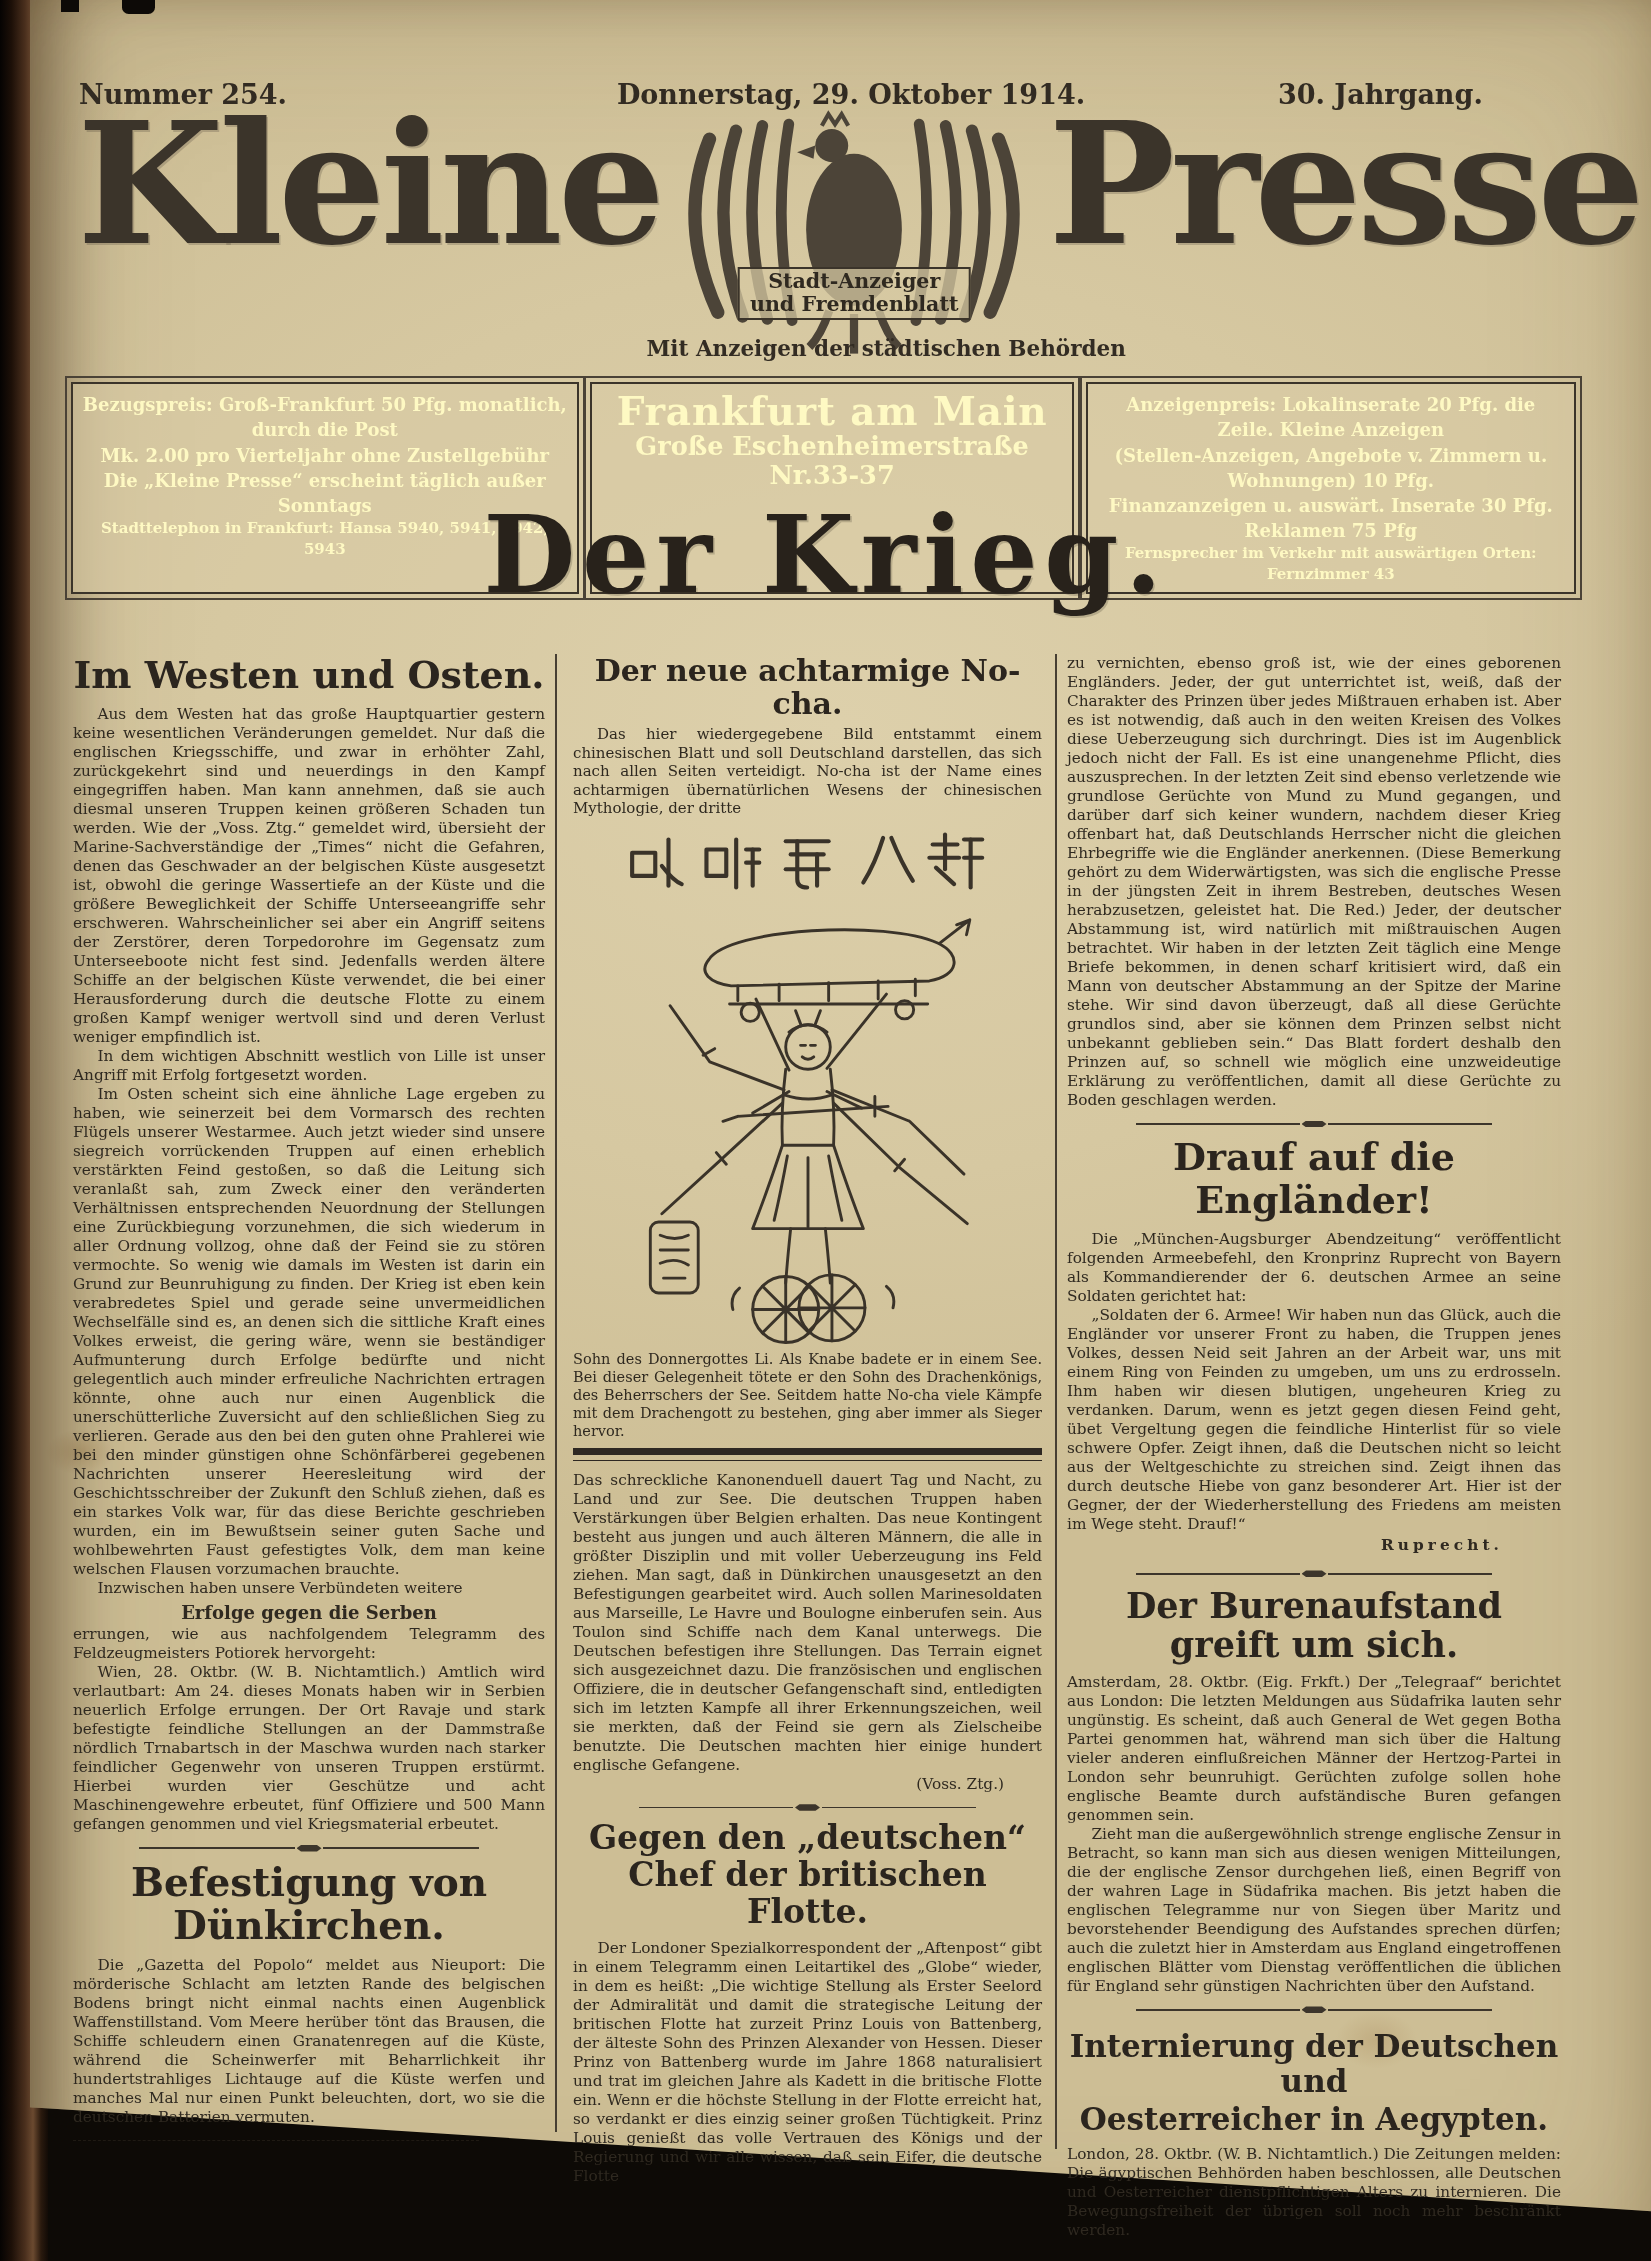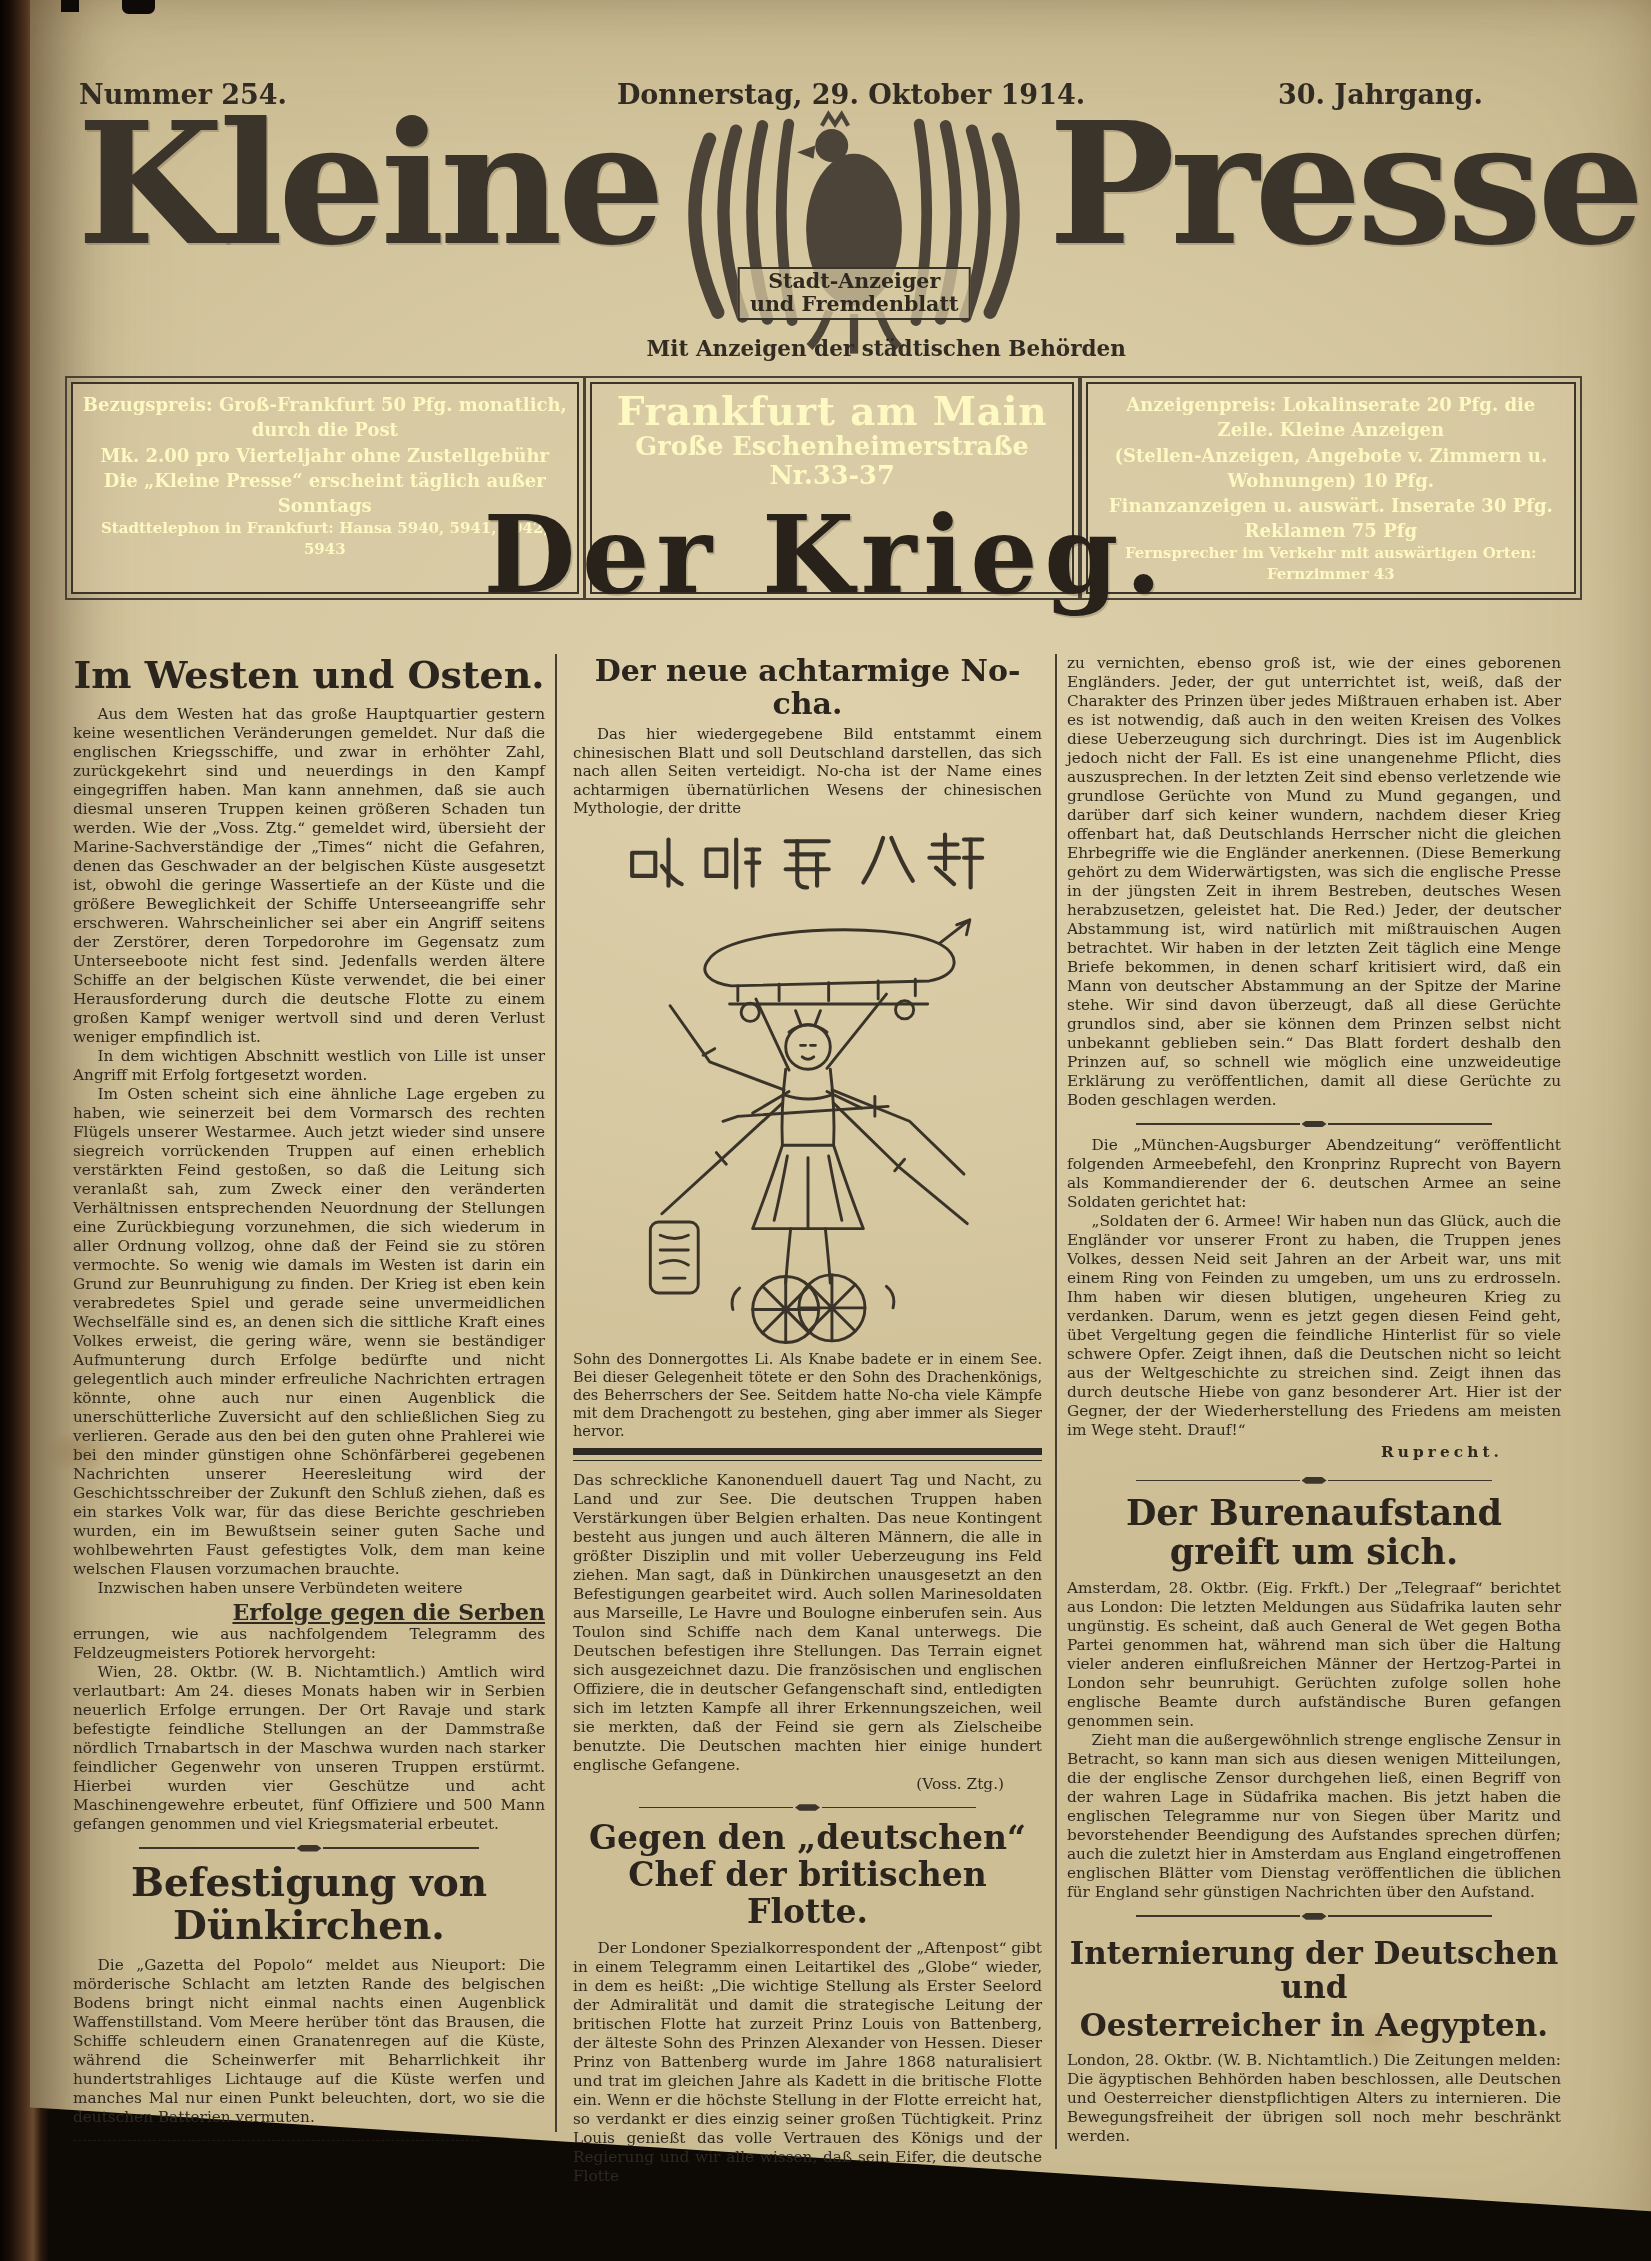--- a/index.html
+++ b/index.html
@@ -42,21 +42,21 @@
   .col{position:absolute;top:654px;font-size:15.3px;line-height:19px;text-align:justify;color:#2f2920;}
   #col1{left:73px;width:472px;}
   #col2{left:573px;width:469px;}
   #col3{left:1067px;width:494px;}
   .vrule{position:absolute;top:654px;width:1.7px;background:#473f33;}
   .p{text-indent:1.6em;margin:0;}
   .noind{text-indent:0;}
   .h1{font-size:38px;text-align:center;font-weight:700;line-height:1.08;margin:0 0 10px;color:#2b251e;}
   .h1b{font-size:30px;text-align:center;font-weight:700;line-height:1.1;margin:0 0 5px;color:#2b251e;}
   .h2{font-size:39px;text-align:center;font-weight:700;line-height:1.12;margin:5px 0 8.3px;color:#2b251e;}
-  .sub{font-size:22px;text-align:right;font-weight:700;margin:5px 0 3.3px;text-indent:0;text-decoration:underline;}
+  .sub{font-size:18px;text-align:center;font-weight:700;margin:5px 0 3.3px;text-indent:0;}
   .divider{margin:10.7px auto 9px;width:72%;display:flex;align-items:center;}
   .divider .l{flex:1;height:1.7px;background:#3c352b;}
   .divider .d{width:25px;height:6.6px;background:#3c352b;margin:0 1.7px;
               clip-path:polygon(0 50%,18% 0,82% 0,100% 50%,82% 100%,18% 100%);}
   .thick{height:4.1px;border-top:7.4px solid #2e2822;border-bottom:1.7px solid #2e2822;margin:8.3px 0 10px;}
   .caption{font-size:14.5px;line-height:18px;text-align:justify;margin:0;}
   .intro{font-size:15px;line-height:18.5px;}
   .src{text-align:right;padding-right:38px;text-indent:0;margin:0;}
   .sig{text-align:right;padding-right:58px;letter-spacing:4.1px;margin-top:2.5px;text-indent:0;font-weight:700;}
   .cnrow{display:block;margin:10px auto 1.7px;}
@@ -240,20 +240,21 @@
     <p class="p">Der Londoner Spezialkorrespondent der „Aftenpost“ gibt in einem Telegramm einen Leitartikel des „Globe“ wieder, in dem es heißt: „Die wichtige Stellung als Erster Seelord der Admiralität und damit die strategische Leitung der britischen Flotte hat zurzeit Prinz Louis von Battenberg, der älteste Sohn des Prinzen Alexander von Hessen. Dieser Prinz von Battenberg wurde im Jahre 1868 naturalisiert und trat im gleichen Jahre als Kadett in die britische Flotte ein. Wenn er die höchste Stellung in der Flotte erreicht hat, so verdankt er dies einzig seiner großen Tüchtigkeit. Prinz Louis genießt das volle Vertrauen des Königs und der Regierung und wir alle wissen, daß sein Eifer, die deutsche Flotte</p>
   </div>
 
   <div class="col" id="col3">
     <p class="p noind">zu vernichten, ebenso groß ist, wie der eines geborenen Engländers. Jeder, der gut unterrichtet ist, weiß, daß der Charakter des Prinzen über jedes Mißtrauen erhaben ist. Aber es ist notwendig, daß auch in den weiten Kreisen des Volkes diese Ueberzeugung sich durchringt. Dies ist im Augenblick jedoch nicht der Fall. Es ist eine unangenehme Pflicht, dies auszusprechen. In der letzten Zeit sind ebenso verletzende wie grundlose Gerüchte von Mund zu Mund gegangen, und darüber darf sich keiner wundern, nachdem dieser Krieg offenbart hat, daß Deutschlands Herrscher nicht die gleichen Ehrbegriffe wie die Engländer anerkennen. (Diese Bemerkung gehört zu dem Widerwärtigsten, was sich die englische Presse in der jüngsten Zeit in ihrem Bestreben, deutsches Wesen herabzusetzen, geleistet hat. Die Red.) Jeder, der deutscher Abstammung ist, wird natürlich mit mißtrauischen Augen betrachtet. Wir haben in der letzten Zeit täglich eine Menge Briefe bekommen, in denen scharf kritisiert wird, daß ein Mann von deutscher Abstammung an der Spitze der Marine stehe. Wir sind davon überzeugt, daß all diese Gerüchte grundlos sind, aber sie können dem Prinzen selbst nicht unbekannt geblieben sein.“ Das Blatt fordert deshalb den Prinzen auf, so schnell wie möglich eine unzweideutige Erklärung zu veröffentlichen, damit all diese Gerüchte zu Boden geschlagen werden.</p>
     <div class="divider">
         <span class="l"></span>
         <span class="d"></span>
         <span class="l"></span>
       </div>
+    <div class="h2" style="font-size:38px;">Drauf auf die Engländer!</div>
     <p class="p">Die „München-Augsburger Abendzeitung“ veröffentlicht folgenden Armeebefehl, den Kronprinz Ruprecht von Bayern als Kommandierender der 6. deutschen Armee an seine Soldaten gerichtet hat:</p>
     <p class="p">„Soldaten der 6. Armee! Wir haben nun das Glück, auch die Engländer vor unserer Front zu haben, die Truppen jenes Volkes, dessen Neid seit Jahren an der Arbeit war, uns mit einem Ring von Feinden zu umgeben, um uns zu erdrosseln. Ihm haben wir diesen blutigen, ungeheuren Krieg zu verdanken. Darum, wenn es jetzt gegen diesen Feind geht, übet Vergeltung gegen die feindliche Hinterlist für so viele schwere Opfer. Zeigt ihnen, daß die Deutschen nicht so leicht aus der Weltgeschichte zu streichen sind. Zeigt ihnen das durch deutsche Hiebe von ganz besonderer Art. Hier ist der Gegner, der der Wiederherstellung des Friedens am meisten im Wege steht. Drauf!“</p>
     <p class="sig">Ruprecht.</p>
     <div class="divider">
         <span class="l"></span>
         <span class="d"></span>
         <span class="l"></span>
       </div>
     <div class="h2" style="font-size:35px;">Der Burenaufstand greift um sich.</div>
     <p class="p noind">Amsterdam, 28. Oktbr. (Eig. Frkft.) Der „Telegraaf“ berichtet aus London: Die letzten Meldungen aus Südafrika lauten sehr ungünstig. Es scheint, daß auch General de Wet gegen Botha Partei genommen hat, während man sich über die Haltung vieler anderen einflußreichen Männer der Hertzog-Partei in London sehr beunruhigt. Gerüchten zufolge sollen hohe englische Beamte durch aufständische Buren gefangen genommen sein.</p>

